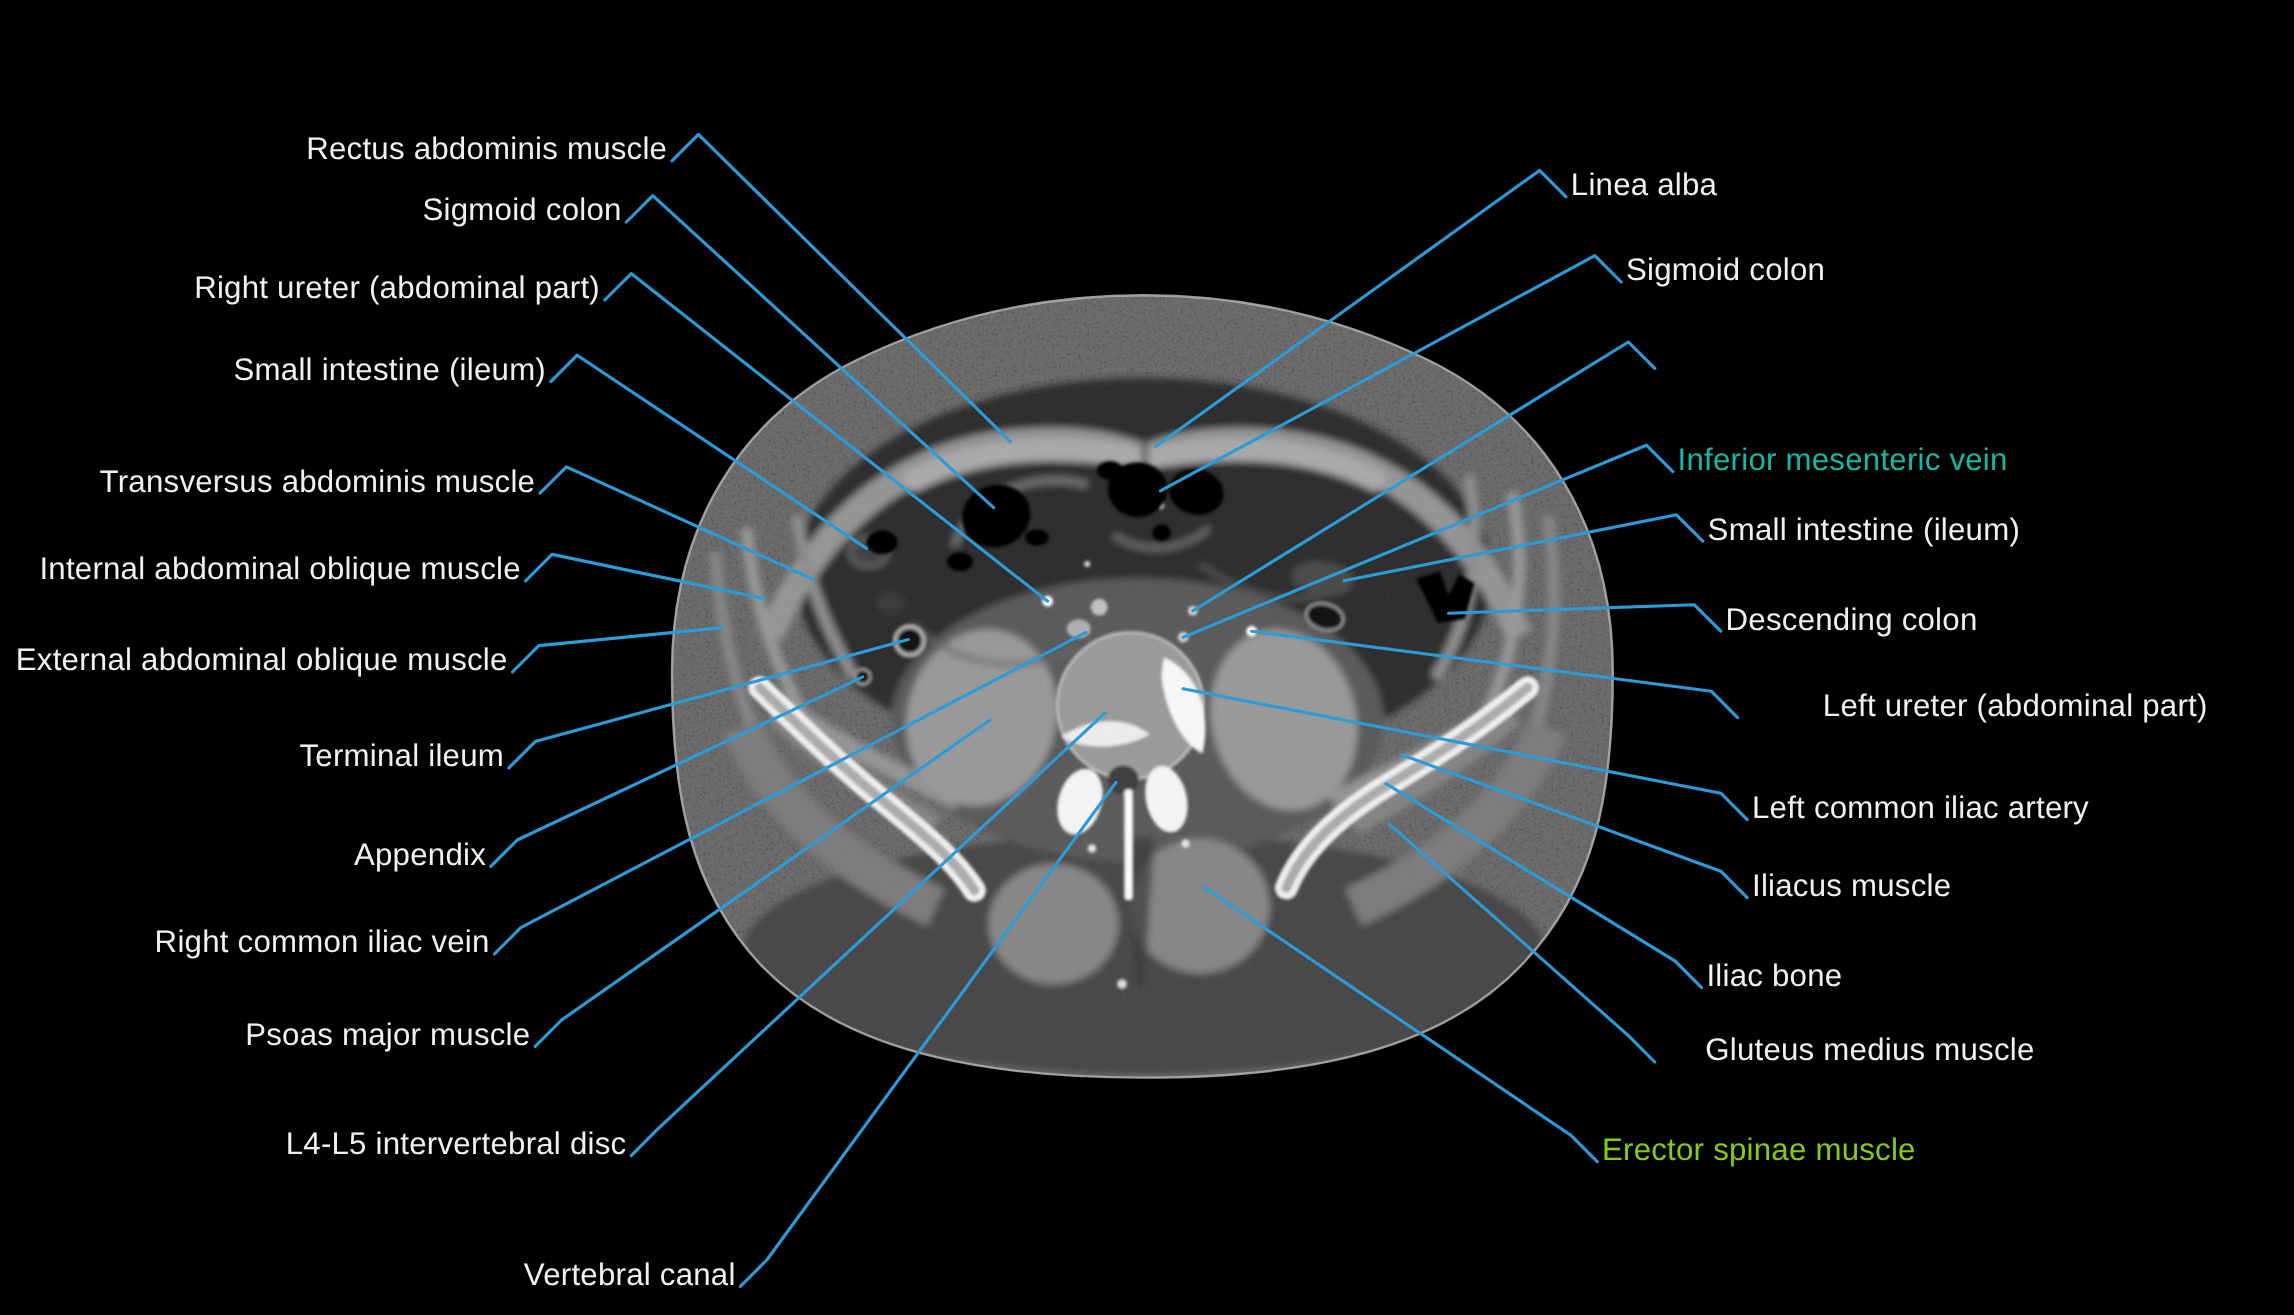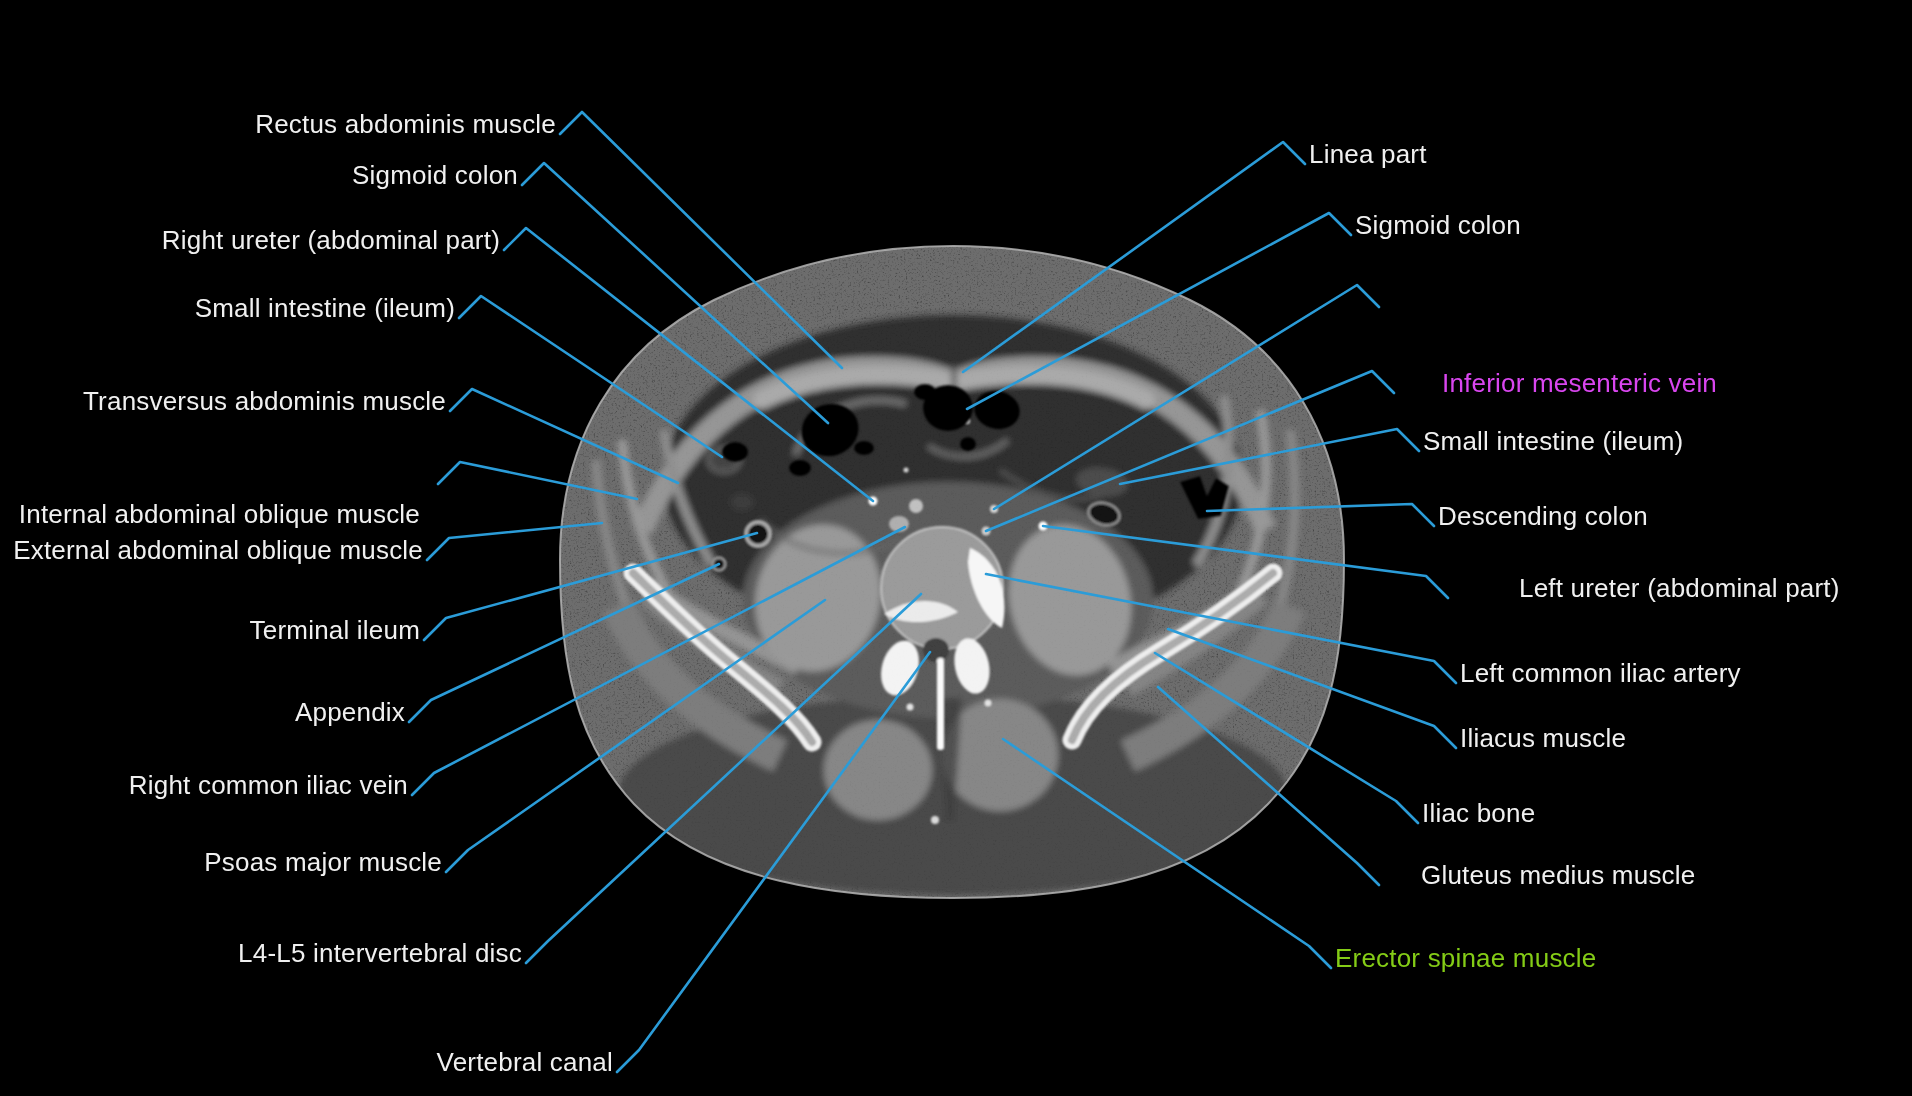--- a/index.html
+++ b/index.html
@@ -161,31 +161,31 @@
         <polyline points="1331,968 1309,946 1003,739" fill="none" stroke="#2b9cd8" stroke-width="2.6" stroke-linejoin="round" stroke-linecap="round"></polyline>
       </g>
   </svg>
 
   <div class="labels-layer">
       <div class="anat-label left" style="left: 556px; top: 124px; color: rgb(240, 240, 240);">Rectus abdominis muscle</div>
       <div class="anat-label left" style="left: 518px; top: 175px; color: rgb(240, 240, 240);">Sigmoid colon</div>
       <div class="anat-label left" style="left: 500px; top: 240px; color: rgb(240, 240, 240);">Right ureter (abdominal part)</div>
       <div class="anat-label left" style="left: 455px; top: 308px; color: rgb(240, 240, 240);">Small intestine (ileum)</div>
       <div class="anat-label left" style="left: 446px; top: 401px; color: rgb(240, 240, 240);">Transversus abdominis muscle</div>
-      <div class="anat-label left" style="left: 420px; top: 474px; color: rgb(240, 240, 240); margin-top: 40px;">Internal abdominal oblique muscle</div>
+      <div class="anat-label left" style="left: 434px; top: 474px; color: rgb(240, 240, 240);">Internal abdominal oblique muscle</div>
       <div class="anat-label left" style="left: 423px; top: 550px; color: rgb(240, 240, 240);">External abdominal oblique muscle</div>
       <div class="anat-label left" style="left: 420px; top: 630px; color: rgb(240, 240, 240);">Terminal ileum</div>
       <div class="anat-label left" style="left: 405px; top: 712px; color: rgb(240, 240, 240);">Appendix</div>
       <div class="anat-label left" style="left: 408px; top: 785px; color: rgb(240, 240, 240);">Right common iliac vein</div>
       <div class="anat-label left" style="left: 442px; top: 862px; color: rgb(240, 240, 240);">Psoas major muscle</div>
       <div class="anat-label left" style="left: 522px; top: 953px; color: rgb(240, 240, 240);">L4-L5 intervertebral disc</div>
       <div class="anat-label left" style="left: 613px; top: 1062px; color: rgb(240, 240, 240);">Vertebral canal</div>
-      <div class="anat-label right" style="left: 1309px; top: 154px; color: rgb(240, 240, 240);">Linea part</div>
+      <div class="anat-label right" style="left: 1309px; top: 154px; color: rgb(240, 240, 240);">Linea alba</div>
       <div class="anat-label right" style="left: 1355px; top: 225px; color: rgb(240, 240, 240);">Sigmoid colon</div>
-      <div class="anat-label right" style="left: 1398px; top: 383px; color: #d946ef; margin-left: 44px;">Inferior mesenteric vein</div>
+      <div class="anat-label right" style="left: 1398px; top: 383px; color: #14b8a6;">Inferior mesenteric vein</div>
       <div class="anat-label right" style="left: 1423px; top: 441px; color: rgb(240, 240, 240);">Small intestine (ileum)</div>
       <div class="anat-label right" style="left: 1438px; top: 516px; color: rgb(240, 240, 240);">Descending colon</div>
       <div class="anat-label right" style="left: 1519px; top: 588px; color: rgb(240, 240, 240);">Left ureter (abdominal part)</div>
       <div class="anat-label right" style="left: 1460px; top: 673px; color: rgb(240, 240, 240);">Left common iliac artery</div>
       <div class="anat-label right" style="left: 1460px; top: 738px; color: rgb(240, 240, 240);">Iliacus muscle</div>
       <div class="anat-label right" style="left: 1422px; top: 813px; color: rgb(240, 240, 240);">Iliac bone</div>
       <div class="anat-label right" style="left: 1421px; top: 875px; color: rgb(240, 240, 240);">Gluteus medius muscle</div>
       <div class="anat-label right" style="left: 1335px; top: 958px; color: #84cc16;">Erector spinae muscle</div>
     </div>
 </div>

